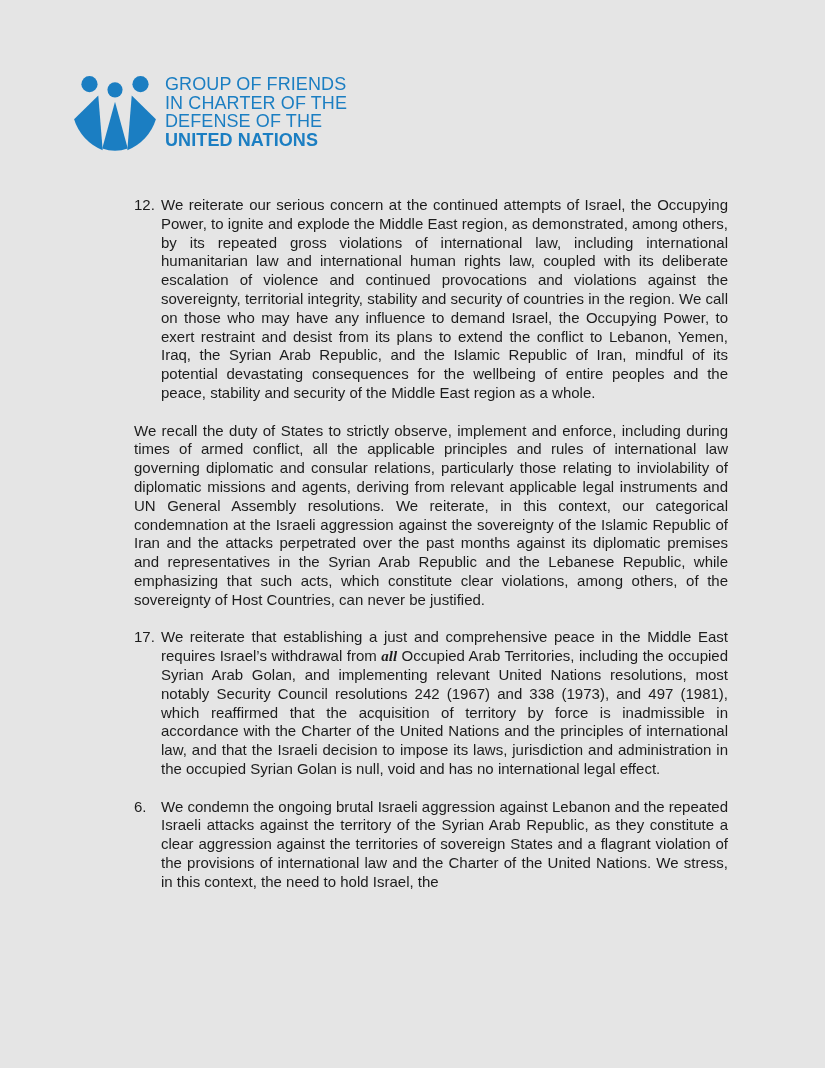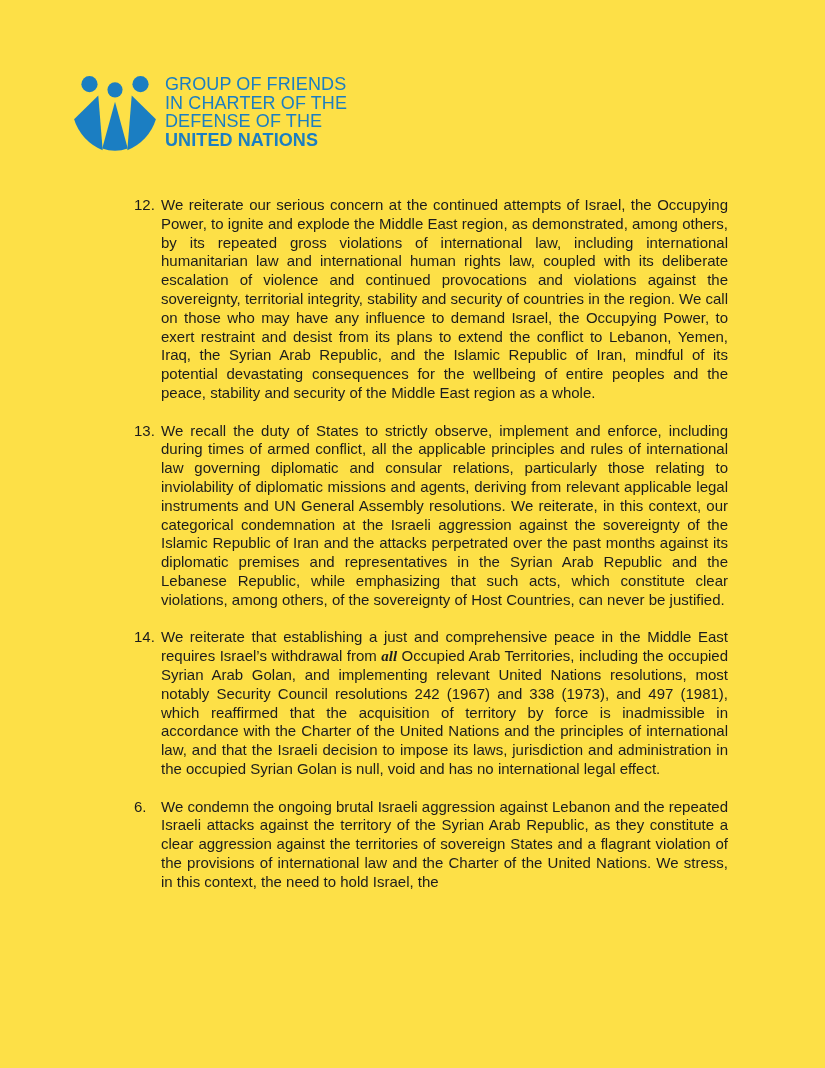--- a/index.html
+++ b/index.html
@@ -1,20 +1,20 @@
 <!DOCTYPE html>
 <html><head>
 <meta charset="utf-8">
 <style>
   html, body { margin: 0; padding: 0; background: #ffffff; }
   .page {
     position: relative;
     width: 825px;
     height: 1068px;
-    background: #fde047;
+    background: #e5e5e5;
     font-family: "Liberation Sans", sans-serif;
     overflow: hidden;
   }
   
   .logo {
     position: absolute;
     left: 71px;
     top: 71px;
     display: flex;
     align-items: flex-start;
@@ -85,26 +85,25 @@
   </header>
 
   <main class="doc">
 
     <div class="para">
       <div class="para-num">12.</div>
       <div class="para-body"><span>We reiterate our serious concern at the continued attempts of Israel, the Occupying Power, to ignite and explode the Middle East region, as demonstrated, among others, by its repeated gross violations of international law, including international humanitarian law and international human rights law, coupled with its deliberate escalation of violence and continued provocations and violations against the sovereignty, territorial integrity, stability and security of countries in the region. We call on those who may have any influence to demand Israel, the Occupying Power, to exert restraint and desist from its plans to extend the conflict to Lebanon, Yemen, Iraq, the Syrian Arab Republic, and the Islamic Republic of Iran, mindful of its potential devastating consequences for the wellbeing of entire peoples and the peace, stability and security of the Middle East region as a whole.</span></div>
     </div>
 
     <div class="para">
-      <div class="para-num">13.</div>
       <div class="para-body"><span>We recall the duty of States to strictly observe, implement and enforce, including during times of armed conflict, all the applicable principles and rules of international law governing diplomatic and consular relations, particularly those relating to inviolability of diplomatic missions and agents, deriving from relevant applicable legal instruments and UN General Assembly resolutions. We reiterate, in this context, our categorical condemnation at the Israeli aggression against the sovereignty of the Islamic Republic of Iran and the attacks perpetrated over the past months against its diplomatic premises and representatives in the Syrian Arab Republic and the Lebanese Republic, while emphasizing that such acts, which constitute clear violations, among others, of the sovereignty of Host Countries, can never be justified.</span></div>
     </div>
 
     <div class="para">
-      <div class="para-num">14.</div>
+      <div class="para-num">17.</div>
       <div class="para-body"><span>We reiterate that establishing a just and comprehensive peace in the Middle East requires Israel’s withdrawal from </span><span class="bi">all</span><span> Occupied Arab Territories, including the occupied Syrian Arab Golan, and implementing relevant United Nations resolutions, most notably Security Council resolutions 242 (1967) and 338 (1973), and 497 (1981), which reaffirmed that the acquisition of territory by force is inadmissible in accordance with the Charter of the United Nations and the principles of international law, and that the Israeli decision to impose its laws, jurisdiction and administration in the occupied Syrian Golan is null, void and has no international legal effect.</span></div>
     </div>
 
     <div class="para">
       <div class="para-num">6.</div>
       <div class="para-body"><span>We condemn the ongoing brutal Israeli aggression against Lebanon and the repeated Israeli attacks against the territory of the Syrian Arab Republic, as they constitute a clear aggression against the territories of sovereign States and a flagrant violation of the provisions of international law and the Charter of the United Nations. We stress, in this context, the need to hold Israel, the</span></div>
     </div>
 
   </main>
 </div>

